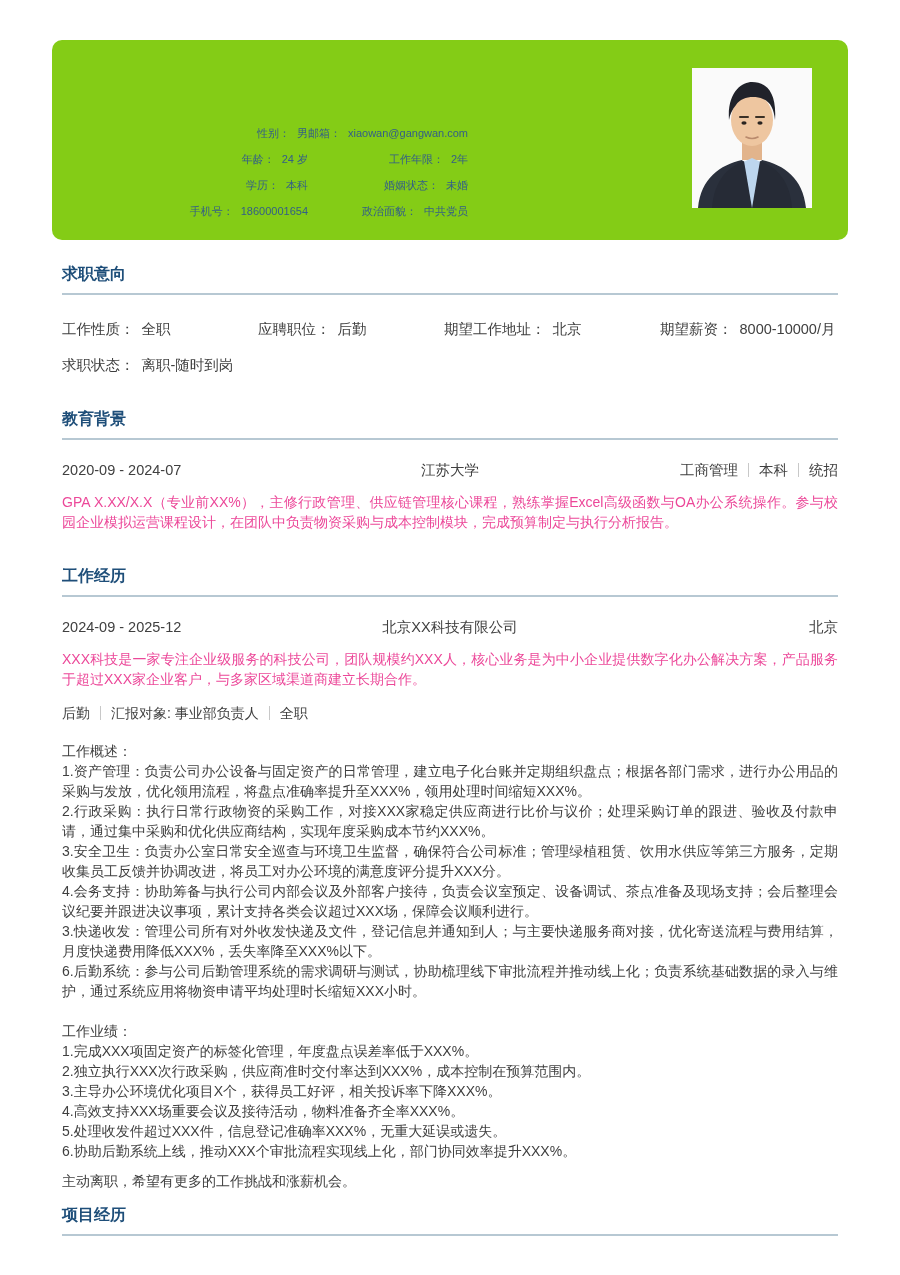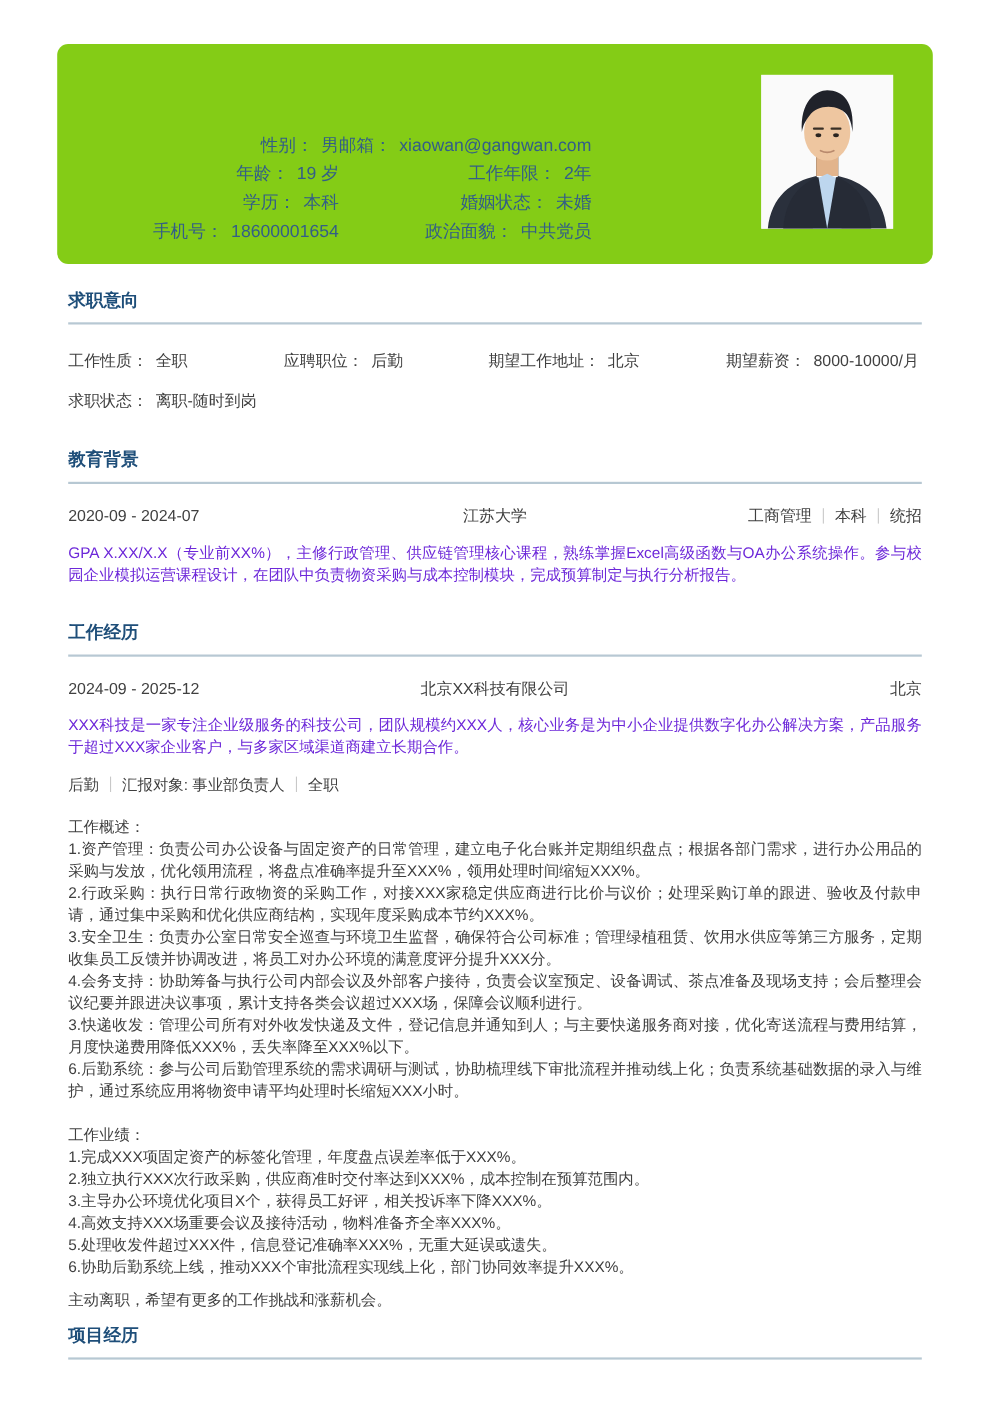--- a/index.html
+++ b/index.html
@@ -27,21 +27,21 @@
     font-size: 27px;
     font-weight: 700;
     color: #3a3a3a;
     letter-spacing: 1px;
   }
   .info-grid { display: flex; }
   .info-col { display: flex; flex-direction: column; }
   .info-col.left { width: 233px; }
   .info-row {
     height: 26px; line-height: 26px;
-    font-size: 16px;
+    font-size: 11px;
     color: #335e88;
     white-space: nowrap;
   }
   .info-row .lbl { margin-right: 7px; }
   .photo-frame {
     position: absolute; top: 28px; right: 36px;
     width: 120px; height: 140px;
     overflow: hidden;
     background: #fafafa;
   }
@@ -89,38 +89,38 @@
     width: 1px; height: 14px;
     background: #c8c8c8;
     margin: 0 10px;
     vertical-align: -2px;
   }
 
   .para {
     margin-top: 12px;
     font-size: 14px;
     line-height: 20px;
-    color: #6d28d9;
+    color: #ec4899;
     text-align: justify;
   }
   .meta-row { margin-top: 14px; font-size: 14px; height: 20px; line-height: 20px; color: #3f3f3f; }
   .block { margin-top: 18px; font-size: 14px; line-height: 20px; color: #3f3f3f; }
   .block .line { text-align: justify; }
   .block-gap { margin-top: 20px; }
   .leave-note { margin-top: 10px; font-size: 14px; line-height: 20px; color: #3f3f3f; }
 </style>
 </head>
 <body>
 
 <div class="header-card">
   <h1 class="candidate-name">陈小湾</h1>
   <div class="info-grid">
     <div class="info-col left">
         <div class="info-row"><span class="lbl">性别：</span><span class="val">男</span></div>
-        <div class="info-row"><span class="lbl">年龄：</span><span class="val">19 岁</span></div>
+        <div class="info-row"><span class="lbl">年龄：</span><span class="val">24 岁</span></div>
         <div class="info-row"><span class="lbl">学历：</span><span class="val">本科</span></div>
         <div class="info-row"><span class="lbl">手机号：</span><span class="val">18600001654</span></div>
       </div>
     <div class="info-col">
         <div class="info-row"><span class="lbl">邮箱：</span><span class="val">xiaowan@gangwan.com</span></div>
         <div class="info-row"><span class="lbl">工作年限：</span><span class="val">2年</span></div>
         <div class="info-row"><span class="lbl">婚姻状态：</span><span class="val">未婚</span></div>
         <div class="info-row"><span class="lbl">政治面貌：</span><span class="val">中共党员</span></div>
       </div>
   </div>

